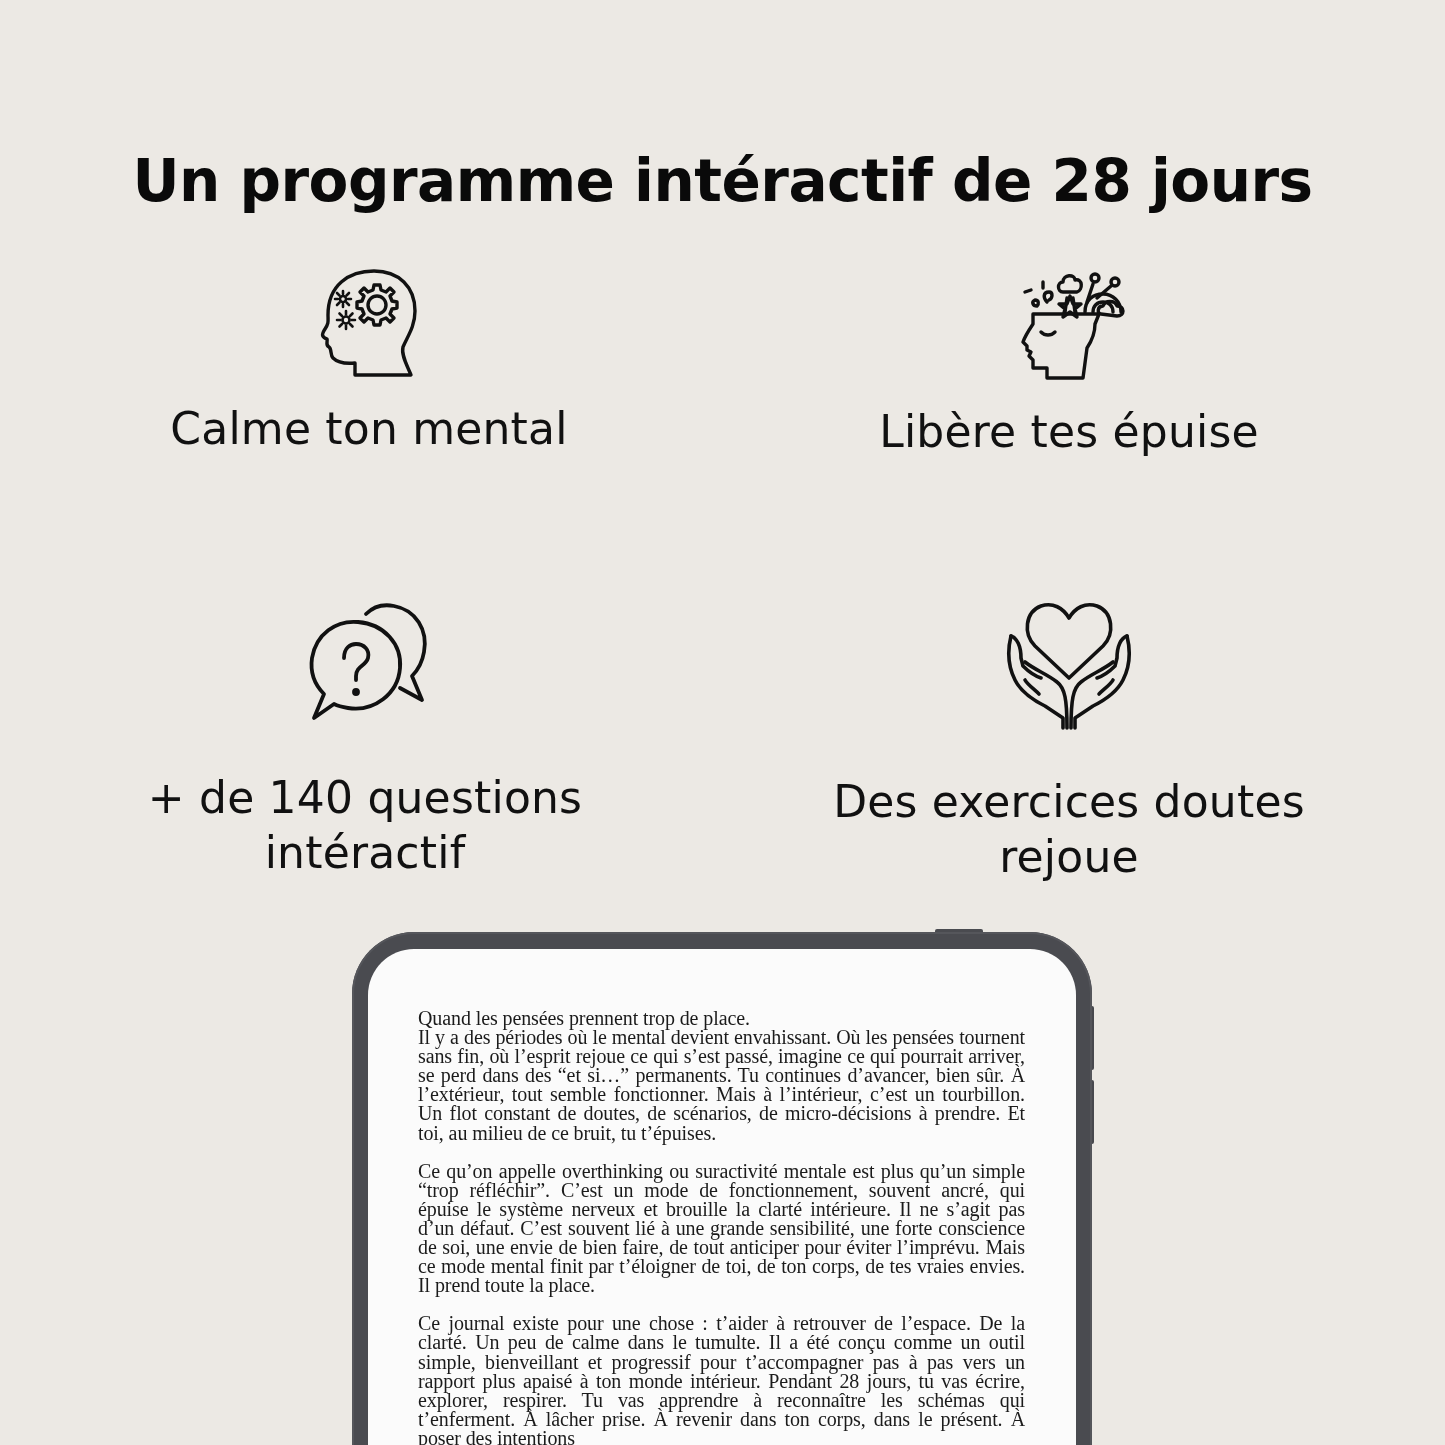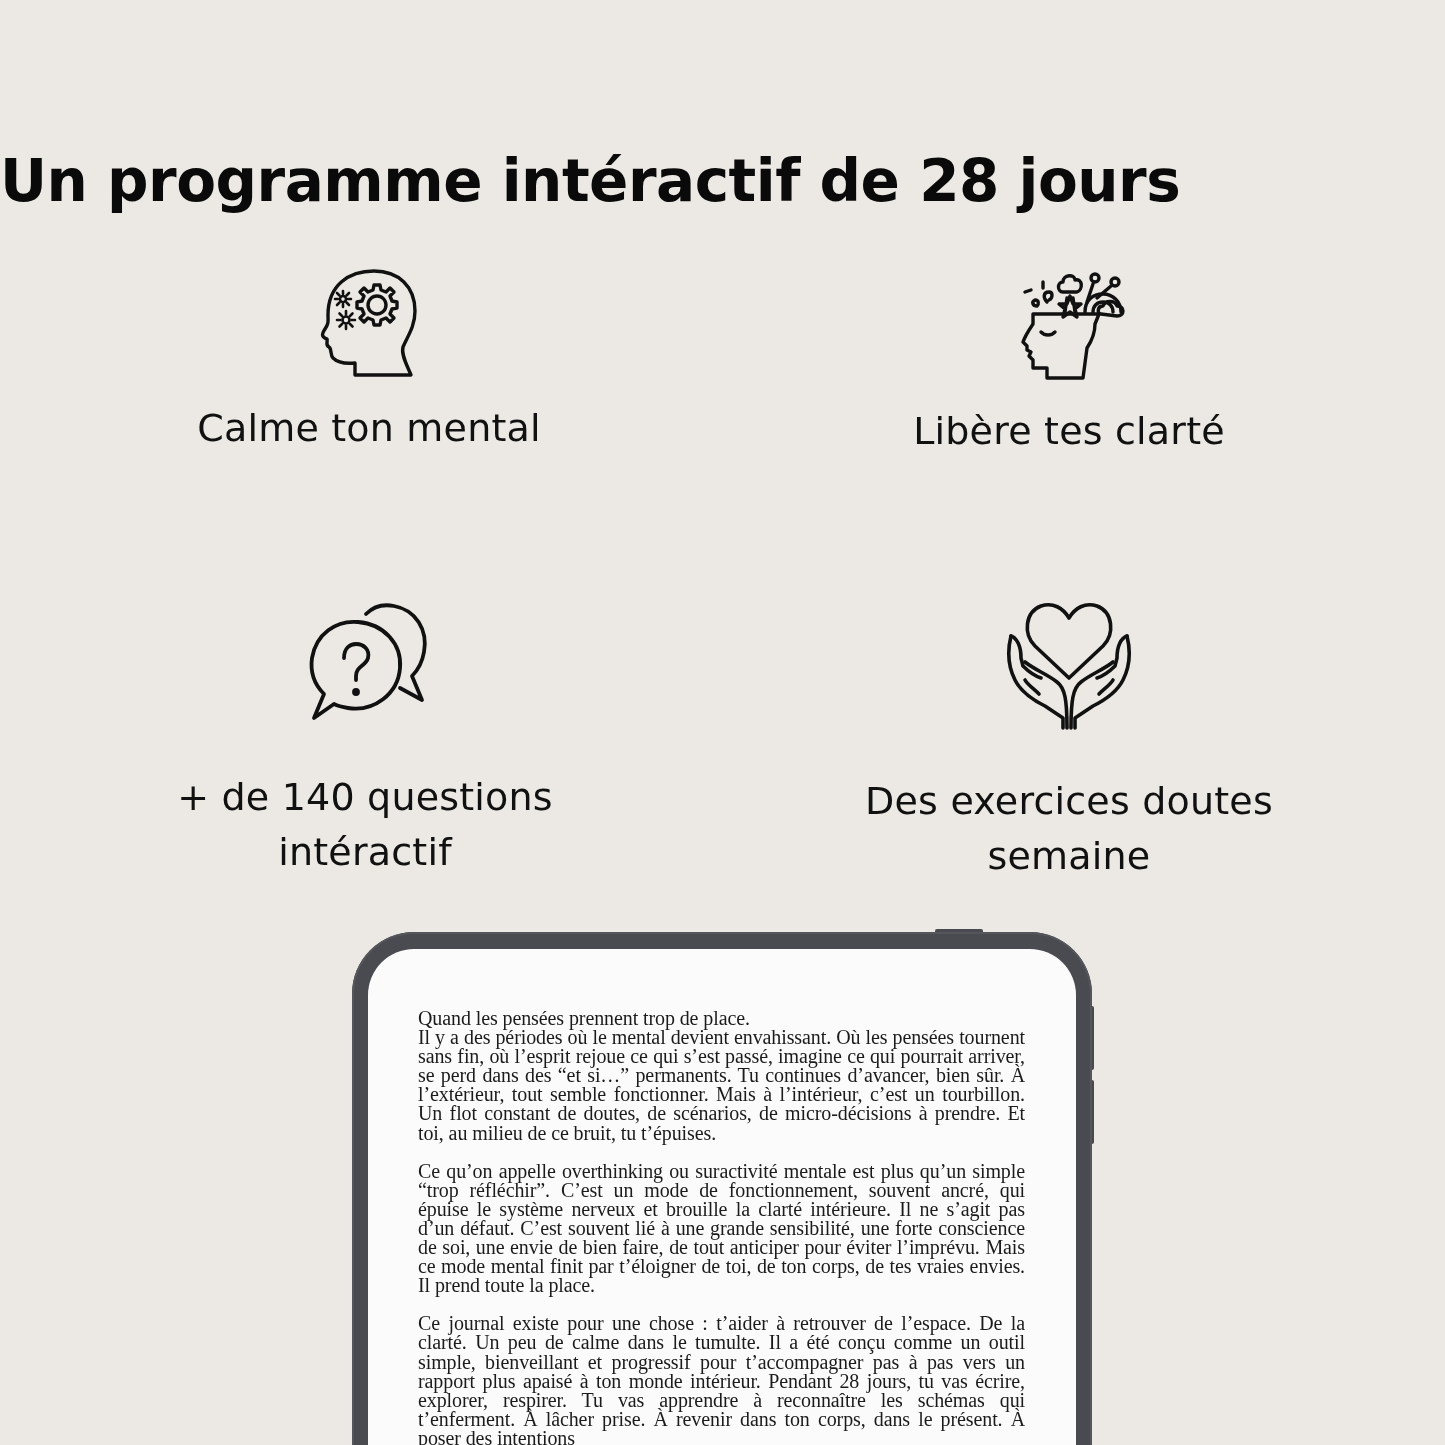--- a/index.html
+++ b/index.html
@@ -4,30 +4,30 @@
 <style>
   html, body { margin: 0; padding: 0; }
   body {
     width: 1445px; height: 1445px; overflow: hidden; position: relative;
     background: #ECE9E4;
     font-family: "DejaVu Sans", sans-serif;
     color: #111111;
   }
   .title {
     position: absolute; left: 0; width: 1445px; top: 108px;
-    font-size: 58px; font-weight: bold;
+    text-align: center; font-size: 58px; font-weight: bold;
     letter-spacing: -0.5px; color: #0a0a0a;
     font-family: "DejaVu Sans", sans-serif;
   }
   .feature {
     position: absolute; width: 560px; text-align: center;
   }
   .feature .icon { display: block; margin: 0 auto; }
   .feature .label {
-    font-size: 38px; line-height: 55px; color: #111;
+    font-size: 44px; line-height: 55px; color: #111;
     font-family: "DejaVu Sans", sans-serif; font-weight: normal;
     letter-spacing: 0.2px;
   }
   #f1 { left: 89px; top: 265px; }
   #f2 { left: 789px; top: 262px; }
   #f3 { left: 85px; top: 600px; }
   #f4 { left: 789px; top: 596px; }
   #f1 .label, #f2 .label { margin-top: 24px; }
   #f3 .label, #f4 .label { margin-top: 44px; }
 
@@ -96,21 +96,21 @@
     <path d="M34 40 C 30 36 30 30 36 30 C 40 30 40 36 36 38"></path>
     <path d="M24 44 C 20 44 18 40 22 38 C 26 38 26 42 24 44"></path>
     <path d="M12 30 L18 28"></path>
     <path d="M30 26 L30 20"></path>
     <path d="M74 40 L80 22"></path>
     <circle cx="82" cy="16" r="4"></circle>
     <path d="M84 36 L98 24"></path>
     <circle cx="102" cy="20" r="4"></circle>
   </svg>
   <div class="label">
-    <div>Libère tes clarté</div>
+    <div>Libère tes épuise</div>
   </div>
 </div>
 
 <div class="feature" id="f3">
   <svg class="icon" width="130" height="126" viewBox="0 0 130 126" fill="none" stroke="#111" stroke-width="3.8" stroke-linecap="round" stroke-linejoin="round">
     <path d="M66 14 C 74 6 84 4 94 6 C 116 10 128 30 124 52 C 122 64 118 70 112 76 L 122 100 L 100 88"></path>
     <path d="M14 118 L 24 94 C 14 84 10 72 12 58 C 16 34 36 20 58 22 C 84 24 102 44 100 68 C 98 94 74 112 48 108 C 42 107 38 106 34 104 Z"></path>
     <path d="M44 58 C 44 48 50 44 56 44 C 64 44 70 50 68 58 C 66 66 56 66 56 76 L 56 80"></path>
     <circle cx="56" cy="92" r="2" fill="#111"></circle>
   </svg>
@@ -127,21 +127,21 @@
     <path d="M6 40 C 12 42 16 50 16 62 L 18 70 C 24 76 30 80 36 82"></path>
     <path d="M20 66 C 30 74 42 78 52 86 C 60 92 62 104 62 132"></path>
     <path d="M34 98 C 30 94 22 88 20 84"></path>
     <path d="M122 40 C 126 56 124 72 118 84 C 112 96 100 104 88 110 L 70 122 L 70 132"></path>
     <path d="M122 40 C 116 42 112 50 112 62 L 110 70 C 104 76 98 80 92 82"></path>
     <path d="M108 66 C 98 74 86 78 76 86 C 68 92 66 104 66 132"></path>
     <path d="M94 98 C 98 94 106 88 108 84"></path>
   </svg>
   <div class="label">
     <div>Des exercices doutes</div>
-    <div>semaine</div>
+    <div>rejoue</div>
   </div>
 </div>
 
 <div class="tablet-btn-top"></div>
 <div class="tablet-btn-side" style="top:1006px;height:64px;"></div>
 <div class="tablet-btn-side" style="top:1080px;height:64px;"></div>
 <div class="tablet">
   <div class="screen">
     <div class="doc">
       <p>

